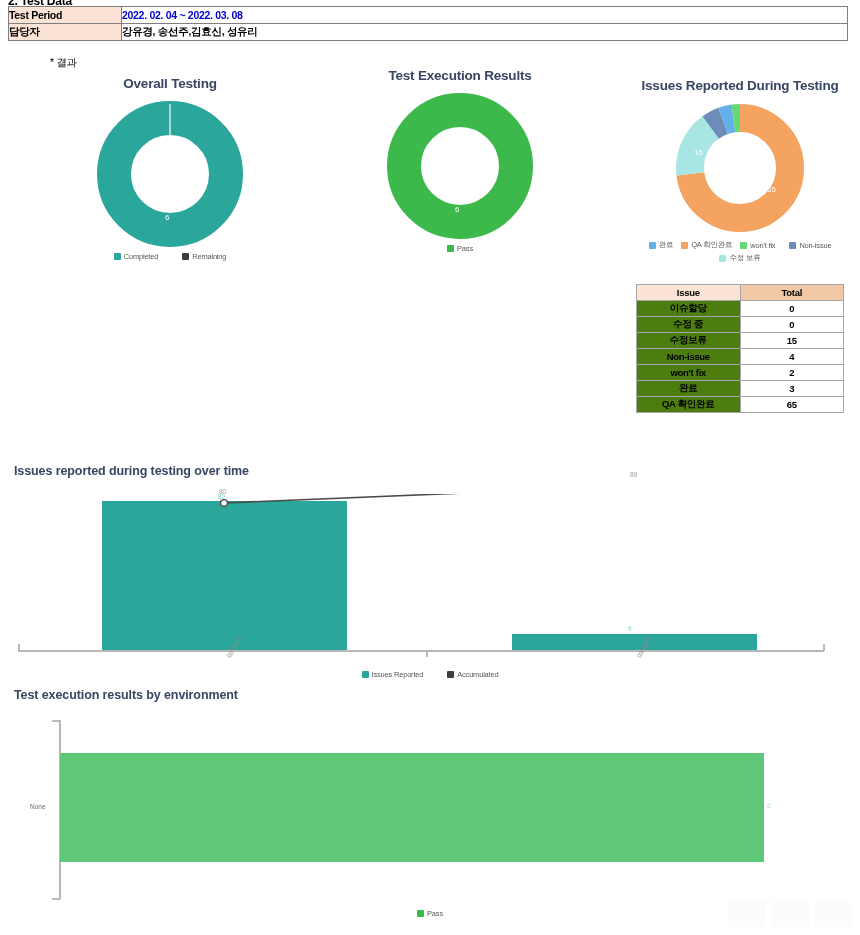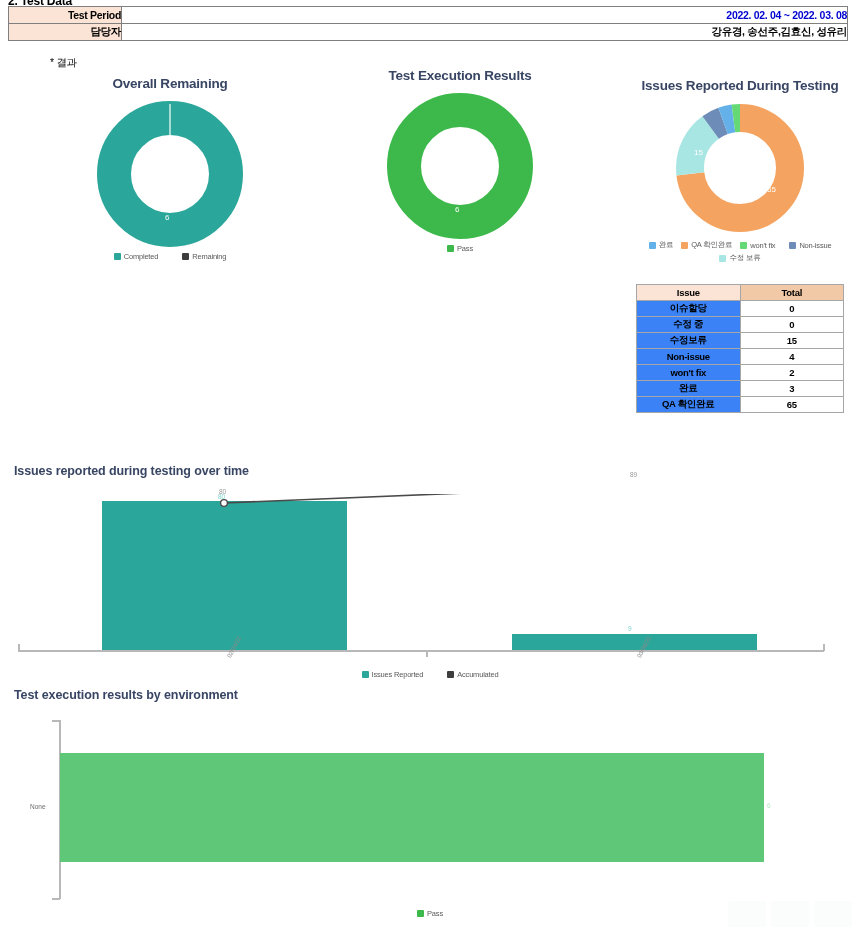--- a/index.html
+++ b/index.html
@@ -21,21 +21,21 @@
   .info-table{
     position:absolute;left:8px;top:6px;
     width:840px;border-collapse:collapse;
     table-layout:fixed;
   }
   .info-table td{
     border:1px solid #7f7f7f;
     height:16px;
     font-size:10.5px;
     font-weight:bold;
-    text-align:right;
+    text-align:left;
     vertical-align:middle;
     padding:0;
     letter-spacing:-.3px;
   }
   .info-table td.label{
     width:112px;
     background:#fbe4d5;
     color:#000;
   }
   .info-table td.value{background:#ffffff;}
@@ -78,21 +78,21 @@
   }
   .issue-table td,.issue-table th{
     border:1px solid #a6a6a6;
     height:15px;padding:0;
     font-size:9.5px;font-weight:bold;
     text-align:center;vertical-align:middle;
     letter-spacing:-.3px;
   }
   .issue-table th{background:#f2c9a6;color:#000;}
   .issue-table th:first-child{background:#fbe4d5;}
-  .issue-table td.k{background:#3b82f6;color:#000;width:104px;}
+  .issue-table td.k{background:#4d7c0f;color:#000;width:104px;}
   .issue-table td.v{background:#ffffff;color:#000;}
 
   
   .wide-chart{position:absolute;}
   .wide-title{
     font-size:12.5px;font-weight:bold;color:#384563;
     letter-spacing:-.1px;
   }
   .plot{position:relative;}
   .axis-line{
@@ -142,21 +142,21 @@
     <tr>
       <td class="label">담당자</td>
       <td class="value black">강유경, 송선주,김효신, 성유리</td>
     </tr>
   </tbody>
 </table>
 
 <div class="result-label">* 결과</div>
 
 <div class="donut-card" style="left:40px;top:76px;width:260px;">
-  <div class="chart-title">Overall Remaining</div>
+  <div class="chart-title">Overall Testing</div>
   <div class="donut-wrap" style="width:146px;height:146px;margin-top:10px;">
     <svg width="146" height="146" viewBox="0 0 146 146">
       <circle cx="73" cy="73" r="56" fill="none" stroke="#2ba69a" stroke-width="34"></circle>
       <line x1="73" y1="3" x2="73" y2="37" stroke="#ffffff" stroke-width="1.2"></line>
     </svg>
     <div class="donut-val" style="left:68px;top:112px;">6</div>
   </div>
   <div class="legend">
     <span class="li">
       <i class="sw" style="background:#2ba69a"></i>

